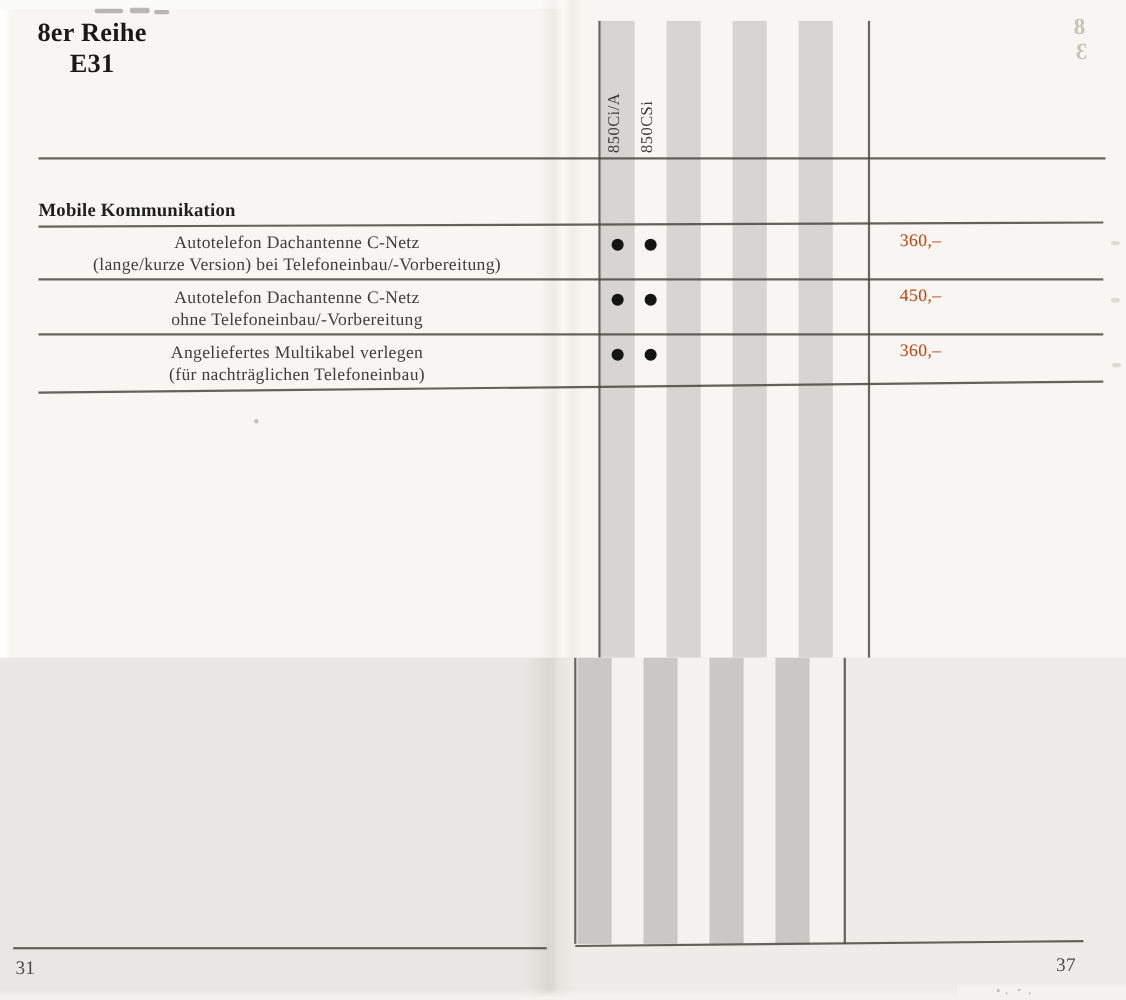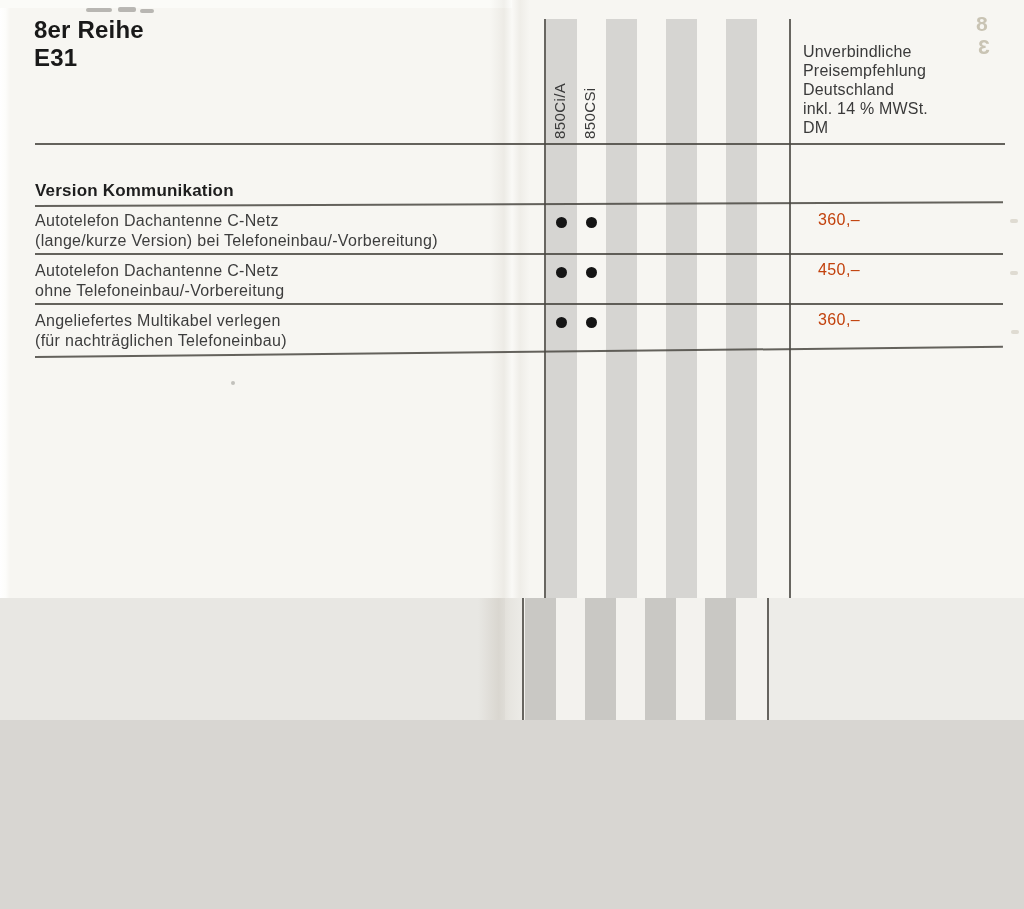--- a/index.html
+++ b/index.html
@@ -1,19 +1,20 @@
 <!DOCTYPE html>
 <html><head>
 <meta charset="utf-8">
 <style>
   html,body{margin:0;padding:0;background:#d8d6d2;}
   #stage{
-    position:relative;width:1024px;height:720px;overflow:hidden;
-    font-family:Liberation Sans, sans-serif;
+    position:relative;width:1024px;height:909px;overflow:hidden;
+    font-family:Liberation Serif, serif;
     background:#e8e7e3;
+    text-align:center;
   }
   .abs{position:absolute;}
   
   #sec-top{left:0;top:0;width:1024px;height:598px;background:#f7f6f2;}
   .edge-white-left{left:0;top:0;width:10px;height:598px;
     background:linear-gradient(90deg,#ffffff 0%,#fdfdfb 55%,rgba(253,253,251,0) 100%);}
   .edge-white-top{left:0;top:0;width:512px;height:8px;background:#fbfbf8;}
   .smudge{background:rgba(82,80,74,.38);border-radius:2px;}
   .fold-top{left:490px;top:0;width:40px;height:598px;
     background:linear-gradient(90deg,rgba(135,125,105,0) 0%,rgba(135,125,105,.09) 35%,rgba(255,255,255,.35) 55%,rgba(135,125,105,.07) 75%,rgba(135,125,105,0) 100%);}
@@ -65,30 +66,25 @@
     <div class="abs vline" style="left:789px;top:19px;height:579px;"></div>
 
     <div class="abs hrule" style="left:35px;top:143px;width:970px;"></div>
     <div class="abs hrule" style="left:35px;top:205px;width:968px;transform:rotate(-0.22deg);"></div>
     <div class="abs hrule" style="left:35px;top:253px;width:968px;"></div>
     <div class="abs hrule" style="left:35px;top:303px;width:968px;"></div>
     <div class="abs hrule" style="left:35px;top:356px;width:968px;transform:rotate(-0.6deg);"></div>
 
     <div class="abs title" style="left:34px;top:16px;">8er Reihe
 E31</div>
-    <div class="abs price-head" style="left:803px;top:42px;">Unverbindliche
-Preisempfehlung
-Deutschland
-inkl. 14 % MWSt.
-DM</div>
 
     <div class="abs vlabel" style="left:551px;top:139px;">850Ci/A</div>
     <div class="abs vlabel" style="left:581px;top:139px;">850CSi</div>
 
-    <div class="abs section-title" style="left:35px;top:181px;">Version Kommunikation</div>
+    <div class="abs section-title" style="left:35px;top:181px;">Mobile Kommunikation</div>
 
     <div class="abs row-desc" style="left:35px;top:211px;width:470px;">Autotelefon Dachantenne C-Netz
 (lange/kurze Version) bei Telefoneinbau/-Vorbereitung)</div>
     <div class="abs dot" style="left:556px;top:217px;"></div>
     <div class="abs dot" style="left:586px;top:217px;"></div>
     <div class="abs price" style="left:818px;top:211px;">360,–</div>
 
     <div class="abs row-desc" style="left:35px;top:261px;width:470px;">Autotelefon Dachantenne C-Netz
 ohne Telefoneinbau/-Vorbereitung</div>
     <div class="abs dot" style="left:556px;top:267px;"></div>

